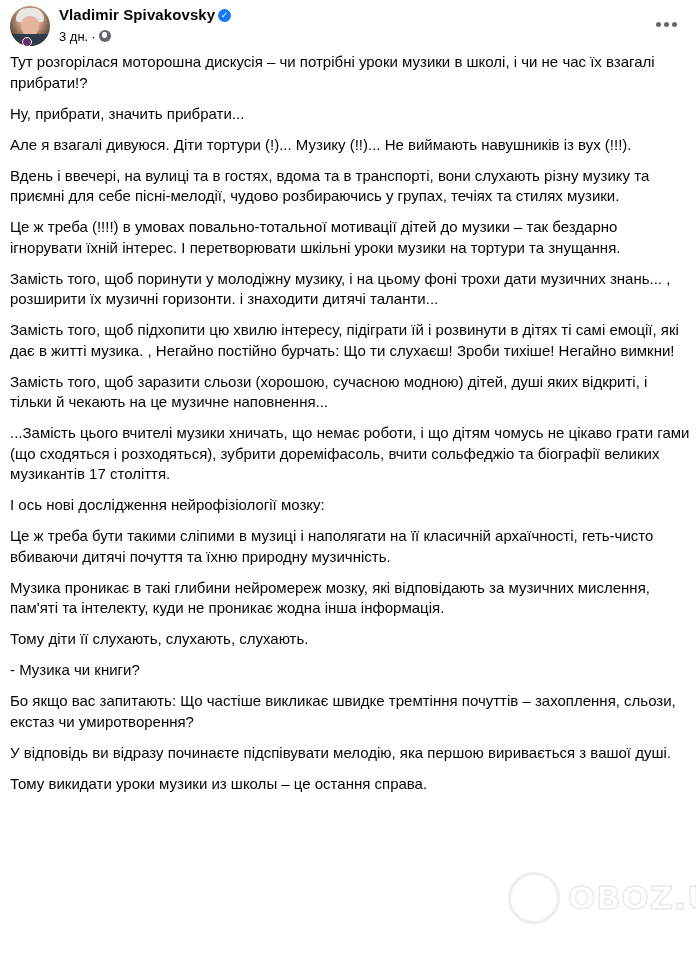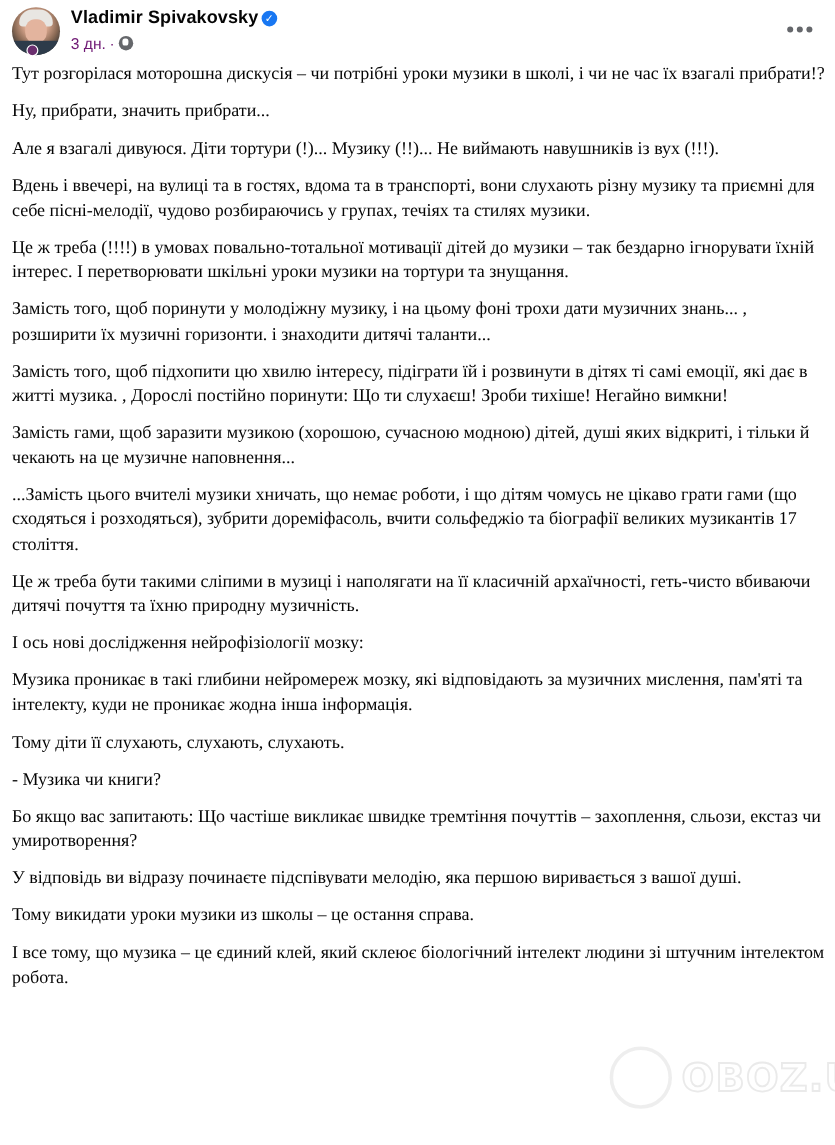--- a/index.html
+++ b/index.html
@@ -30,40 +30,40 @@
     background: #6a2e6e; border: 1px solid #fff;
   }
   .author-name {
     position: absolute; left: 59px; top: 6px; font-weight: bold; font-size: 15px; color: #050505;
     letter-spacing: 0.1px;
   }
   .verified-icon {
     position: absolute; left: 218px; top: 9px; width: 13px; height: 13px; border-radius: 50%;
     background: #1877f2; color: #fff; font-size: 9px; line-height: 13px; text-align: center; font-weight: bold;
   }
-  .meta { position: absolute; left: 59px; top: 29px; font-size: 13px; color: #701a75; }
+  .meta { position: absolute; left: 59px; top: 29px; font-size: 13px; color: #000000; }
   .meta .sep { margin: 0 3px; }
   .globe-icon {
     display: inline-block; width: 12px; height: 12px; border-radius: 50%; background: #65676b;
     vertical-align: -1px; position: relative;
   }
   .globe-icon::before {
     content: ""; position: absolute; left: 3px; top: 2px; width: 5px; height: 6px; border-radius: 40%;
     background: #fff;
   }
   .more-icon {
     position: absolute; left: 656px; top: 18px; width: 24px; height: 12px; display: flex; gap: 3px;
     align-items: center; cursor: pointer;
   }
   .more-icon span { width: 5px; height: 5px; border-radius: 50%; background: #65676b; display: block; }
 
   .body-text {
     position: absolute; left: 10px; top: 52px; width: 680px; font-size: 15px; line-height: 20.5px; color: #050505;
   }
-  .body-text p { margin-bottom: 10.5px; font-family: Liberation Serif, serif; }
+  .body-text p { margin-bottom: 10.5px; }
 
   .watermark {
     position: absolute; left: 508px; top: 868px; height: 60px; display: flex; align-items: center; gap: 8px;
     opacity: 0.9; pointer-events: none;
   }
   .watermark .wm-logo {
     width: 52px; height: 52px; border-radius: 50%; border: 3px solid #ededed;
   }
   .watermark .wm-text {
     font-family: "DejaVu Sans", sans-serif; font-size: 32px; font-weight: bold; color: transparent;
@@ -94,32 +94,31 @@
     </div>
   </div>
 
   <div class="body-text">
     <p>Тут розгорілася моторошна дискусія – чи потрібні уроки музики в школі, і чи не час їх взагалі прибрати!?</p>
     <p>Ну, прибрати, значить прибрати...</p>
     <p>Але я взагалі дивуюся. Діти тортури (!)... Музику (!!)... Не виймають навушників із вух (!!!).</p>
     <p>Вдень і ввечері, на вулиці та в гостях, вдома та в транспорті, вони слухають різну музику та приємні для себе пісні-мелодії, чудово розбираючись у групах, течіях та стилях музики.</p>
     <p>Це ж треба (!!!!) в умовах повально-тотальної мотивації дітей до музики – так бездарно ігнорувати їхній інтерес. І перетворювати шкільні уроки музики на тортури та знущання.</p>
     <p>Замість того, щоб поринути у молодіжну музику, і на цьому фоні трохи дати музичних знань... , розширити їх музичні горизонти. і знаходити дитячі таланти...</p>
-    <p>Замість того, щоб підхопити цю хвилю інтересу, підіграти їй і розвинути в дітях ті самі емоції, які дає в житті музика. , Дорослі постійно поринути: Що ти слухаєш! Зроби тихіше! Негайно вимкни!</p>
-    <p>Замість гами, щоб заразити музикою (хорошою, сучасною модною) дітей, душі яких відкриті, і тільки й чекають на це музичне наповнення...</p>
+    <p>Замість того, щоб підхопити цю хвилю інтересу, підіграти їй і розвинути в дітях ті самі емоції, які дає в житті музика. , Негайно постійно бурчать: Що ти слухаєш! Зроби тихіше! Негайно вимкни!</p>
+    <p>Замість того, щоб заразити сльози (хорошою, сучасною модною) дітей, душі яких відкриті, і тільки й чекають на це музичне наповнення...</p>
     <p>...Замість цього вчителі музики хничать, що немає роботи, і що дітям чомусь не цікаво грати гами (що сходяться і розходяться), зубрити дореміфасоль, вчити сольфеджіо та біографії великих музикантів 17 століття.</p>
+    <p>І ось нові дослідження нейрофізіології мозку:</p>
     <p>Це ж треба бути такими сліпими в музиці і наполягати на її класичній архаїчності, геть-чисто вбиваючи дитячі почуття та їхню природну музичність.</p>
-    <p>І ось нові дослідження нейрофізіології мозку:</p>
     <p>Музика проникає в такі глибини нейромереж мозку, які відповідають за музичних мислення, пам'яті та інтелекту, куди не проникає жодна інша інформація.</p>
     <p>Тому діти її слухають, слухають, слухають.</p>
     <p>- Музика чи книги?</p>
     <p>Бо якщо вас запитають: Що частіше викликає швидке тремтіння почуттів – захоплення, сльози, екстаз чи умиротворення?</p>
     <p>У відповідь ви відразу починаєте підспівувати мелодію, яка першою виривається з вашої душі.</p>
     <p>Тому викидати уроки музики из школы – це остання справа.</p>
-    <p>І все тому, що музика – це єдиний клей, який склеює біологічний інтелект людини зі штучним інтелектом робота.</p>
 
   </div>
 
   <div class="watermark">
     <div class="wm-logo"></div>
     <div class="wm-text">OBOZ.UA</div>
   </div>
 
 </div>
 

